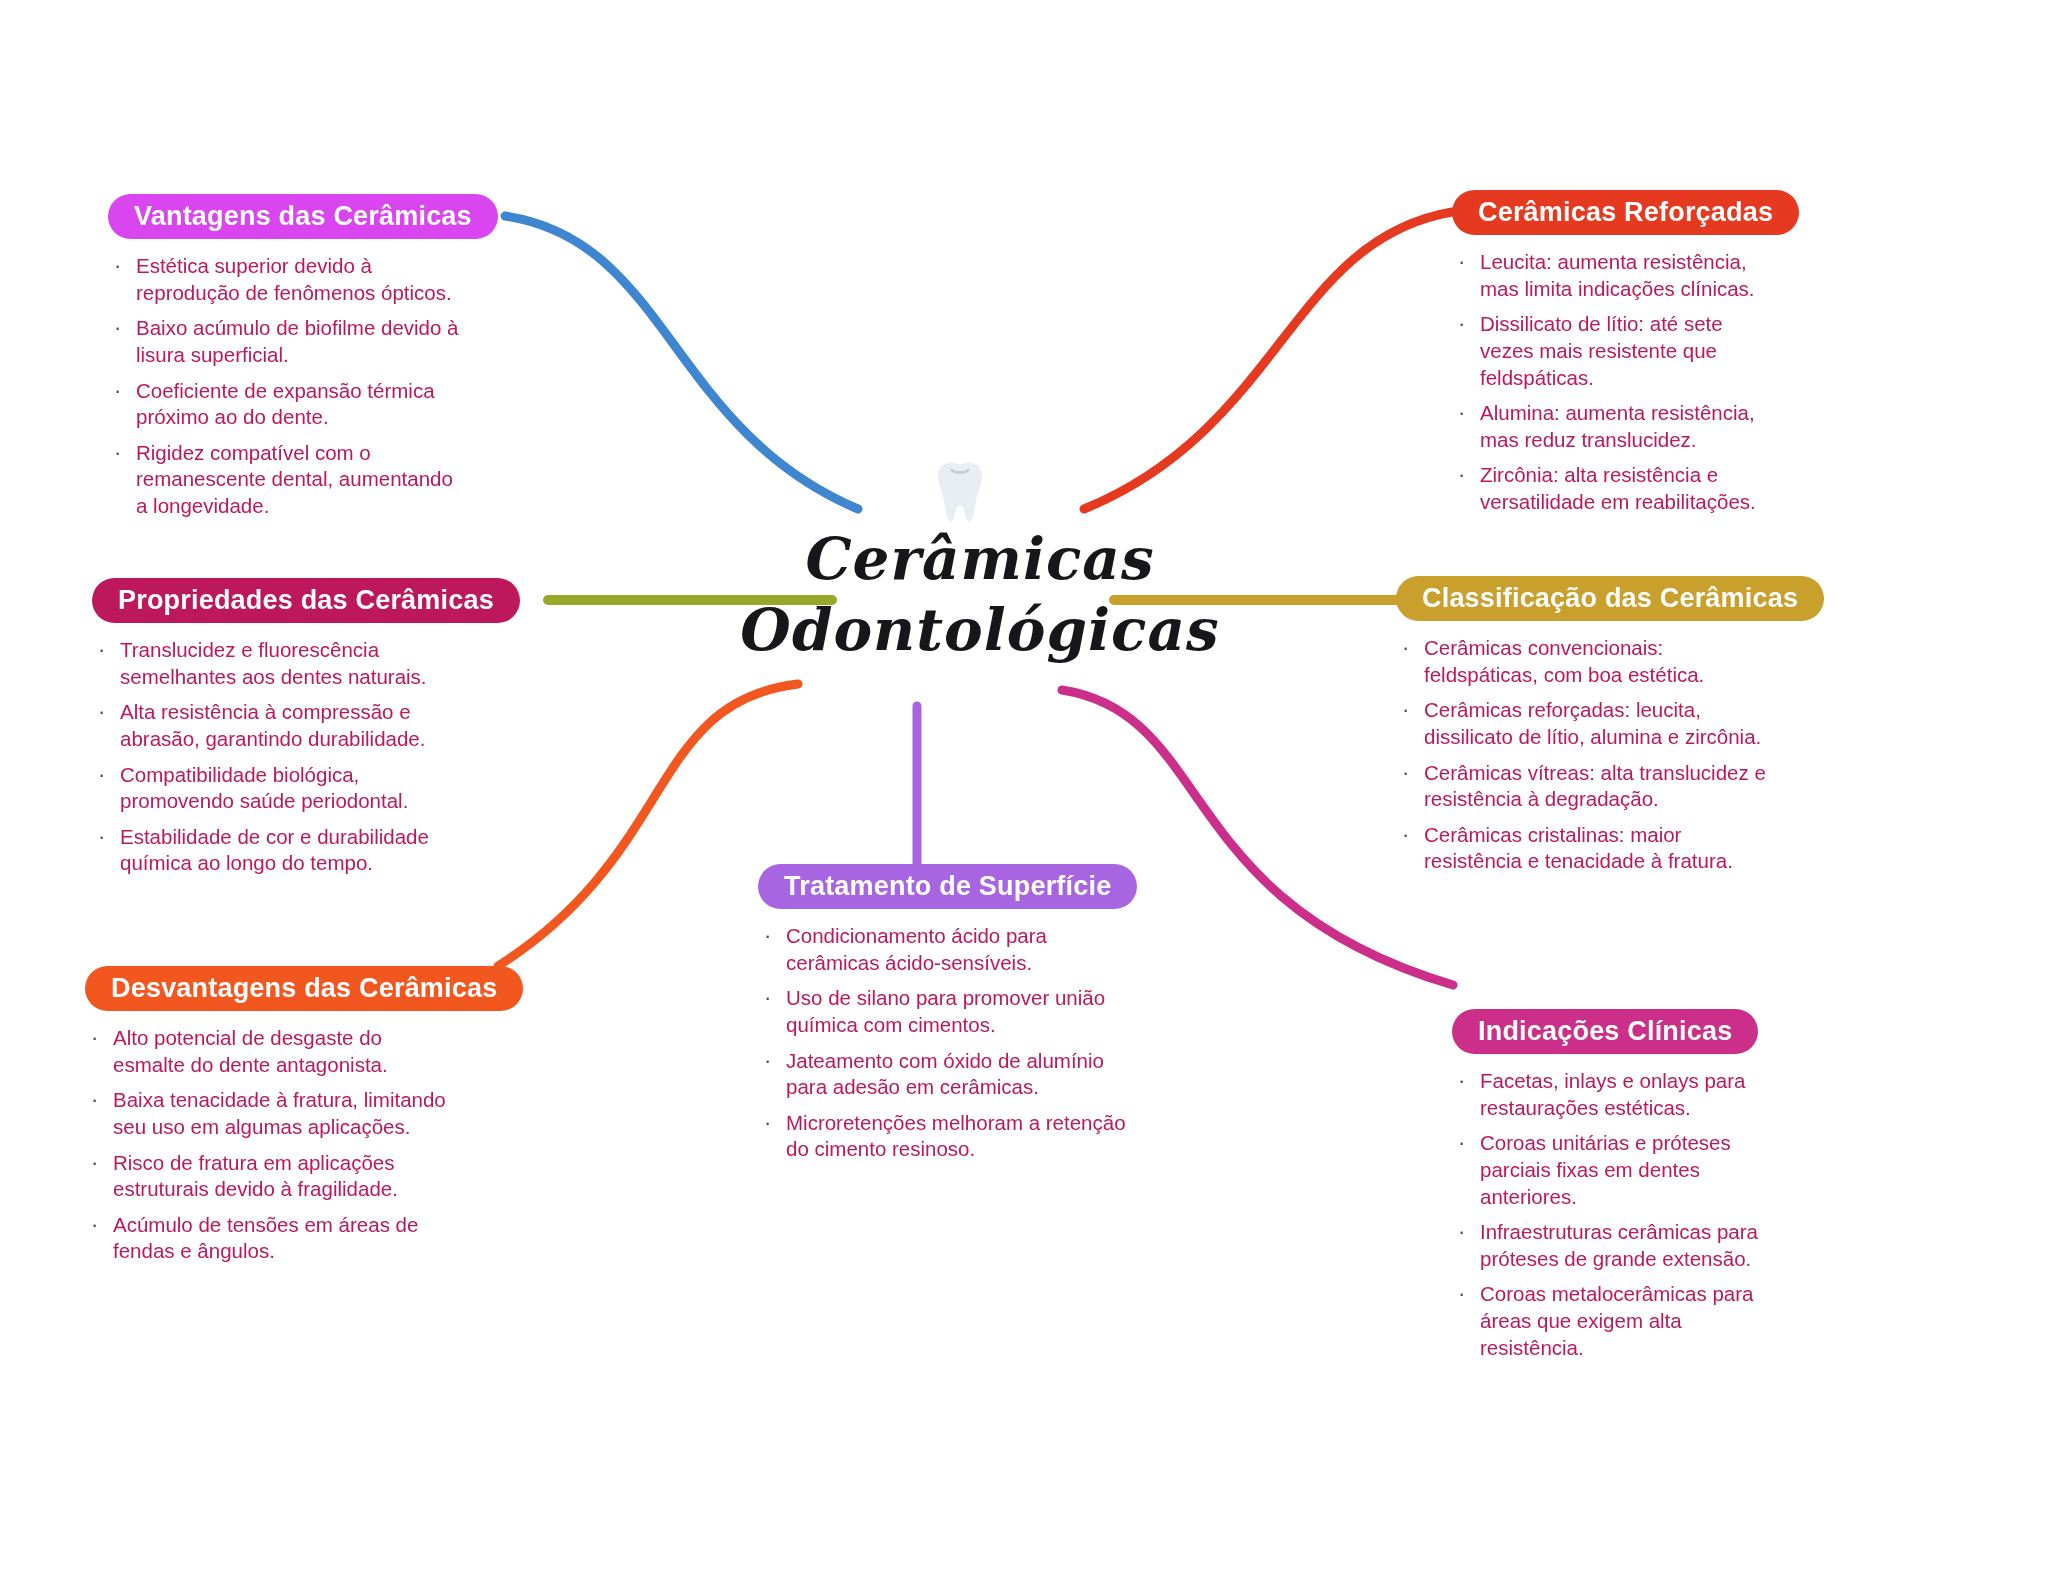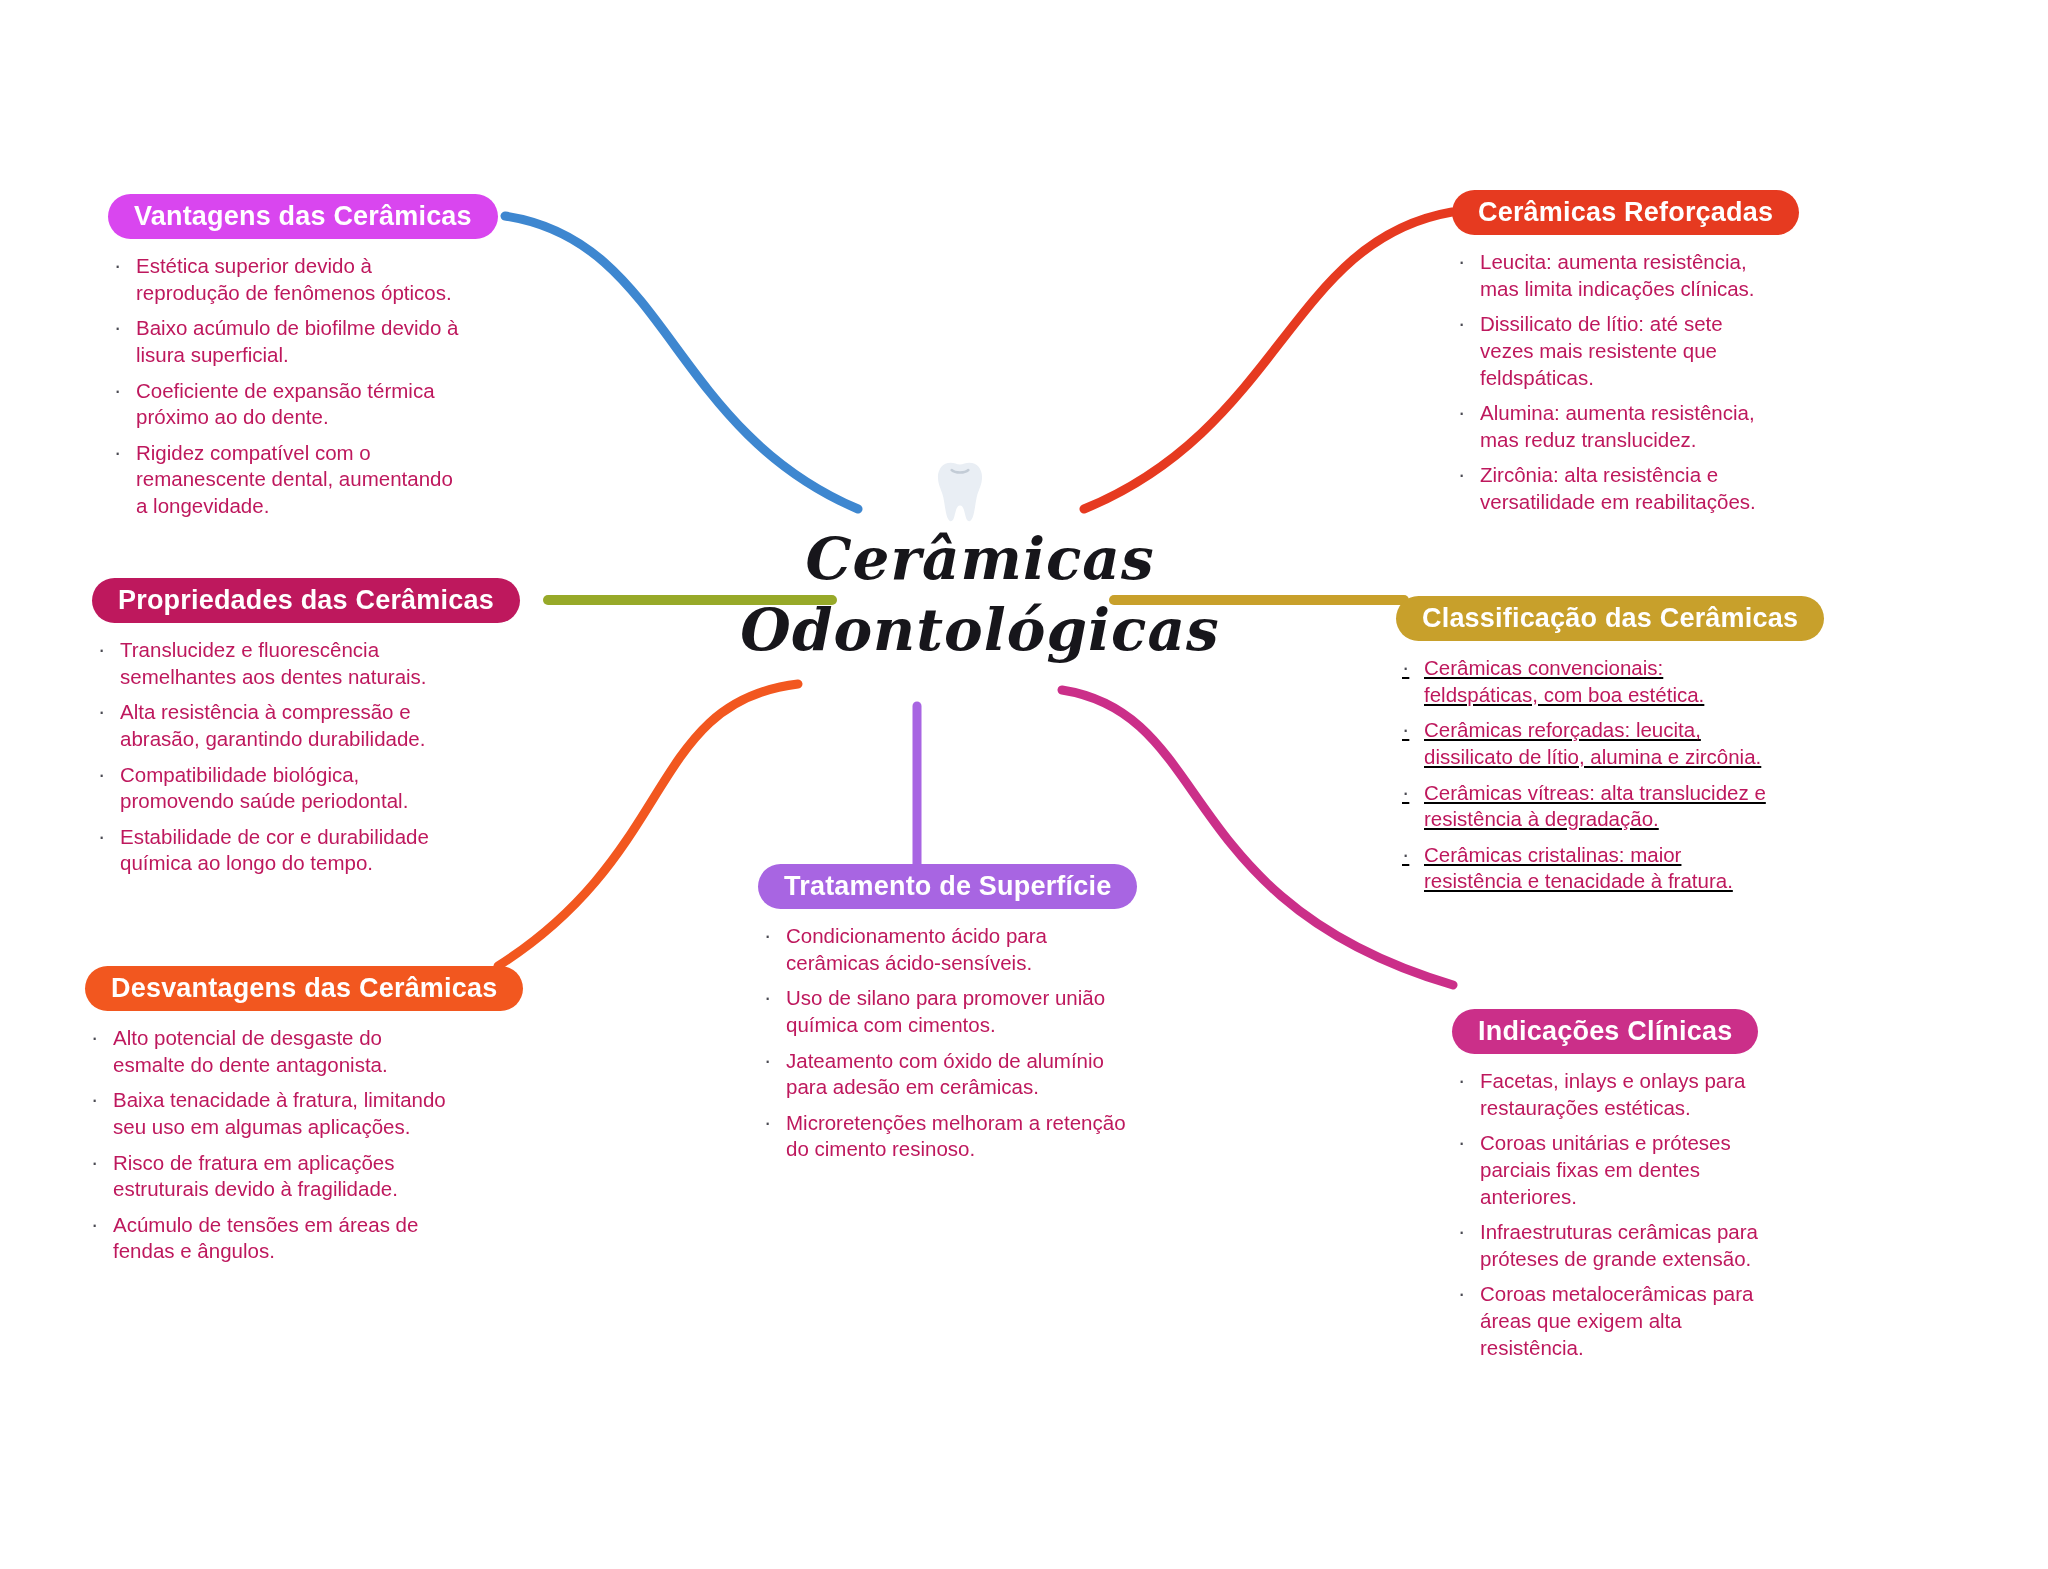--- a/index.html
+++ b/index.html
@@ -137,21 +137,21 @@
           <span class="dot">·</span>
           <span class="li-text">Alumina: aumenta resistência, mas reduz translucidez.</span>
         </li>
         <li>
           <span class="dot">·</span>
           <span class="li-text">Zircônia: alta resistência e versatilidade em reabilitações.</span>
         </li>
       </ul>
   </div>
 
-  <div class="branch w-classificacao" style="left:1396px;top:596px;text-decoration:underline;">
+  <div class="branch w-classificacao" style="left:1396px;top:576px;">
     <div class="pill" style="background: rgb(200, 160, 43);">Classificação das Cerâmicas</div>
     <ul>
         <li>
           <span class="dot">·</span>
           <span class="li-text">Cerâmicas convencionais: feldspáticas, com boa estética.</span>
         </li>
         <li>
           <span class="dot">·</span>
           <span class="li-text">Cerâmicas reforçadas: leucita, dissilicato de lítio, alumina e zircônia.</span>
         </li>

